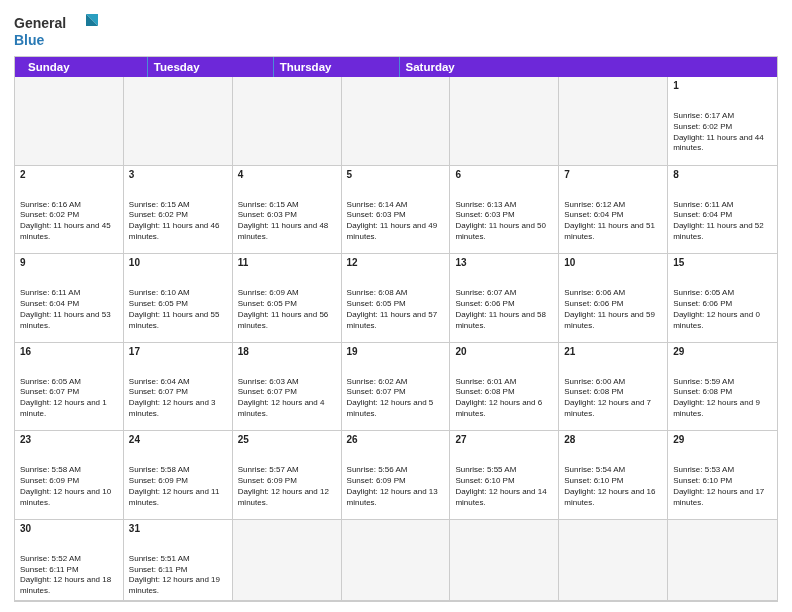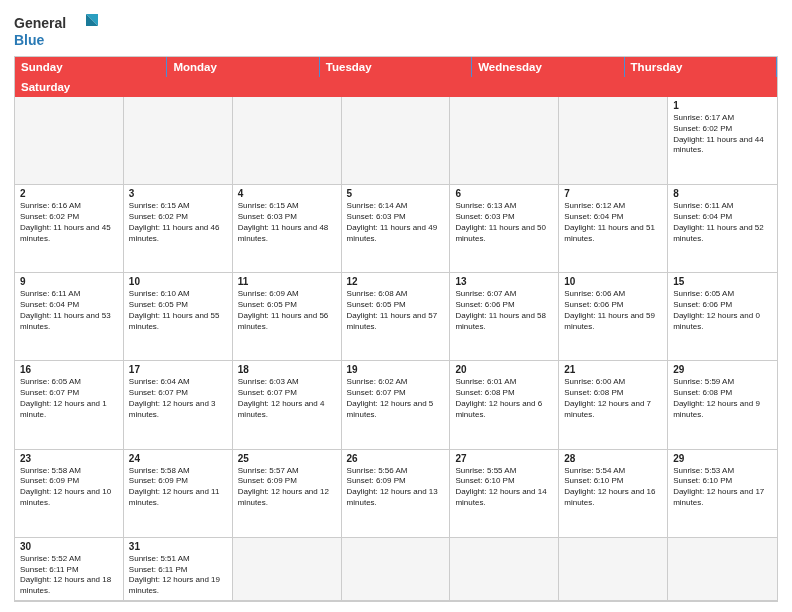--- a/index.html
+++ b/index.html
@@ -41,22 +41,23 @@
       color: #444;
     }
     .calendar {
       flex: 1;
       display: flex;
       flex-direction: column;
       border: 1px solid #ccc;
     }
     .day-headers {
       display: grid;
-      grid-template-columns: repeat(5, 1fr);
-      background: #ef4444;
+      grid-template-columns: repeat(6, 1fr);
+      background: #6d28d9;
+      padding-left: 7px;
     }
     .day-header {
       color: #fff;
       font-size: 11.5px;
       font-weight: bold;
       padding: 4px 6px;
       border-right: 1px solid #4a8ed5;
       text-align: left;
     }
     .day-header:last-child { border-right: none; }
@@ -81,20 +82,21 @@
     .cell.empty { background: #f5f5f5; }
     .cell-date {
       font-size: 10px;
       font-weight: bold;
       margin-bottom: 2px;
     }
     .cell-info {
       font-size: 8px;
       line-height: 1.35;
       color: #222;
+      margin-top: 18px;
     }
   </style>
 </head>
 <body>
 
 <div class="page">
   <div class="header">
     <div class="logo">
   <svg width="90" height="40" viewBox="0 0 90 40">
     <text x="0" y="18" font-size="14" font-weight="bold" font-family="Arial" fill="#333">General</text>
@@ -105,23 +107,21 @@
 </div>
     <div class="title-block">
       <div class="month-title"></div>
       <div class="subtitle"></div>
     </div>
   </div>
 
   <div class="calendar">
     <div class="day-headers">
     <div class="day-header">Sunday</div>
-        <div class="day-header">Monday</div>
         <div class="day-header">Tuesday</div>
-        <div class="day-header">Wednesday</div>
         <div class="day-header">Thursday</div>
         <div class="day-header">Saturday</div>
       </div>
     <div class="calendar-grid">
     <div class="cell empty"></div>
         <div class="cell empty"></div>
         <div class="cell empty"></div>
         <div class="cell empty"></div>
         <div class="cell empty"></div>
         <div class="cell empty"></div>

